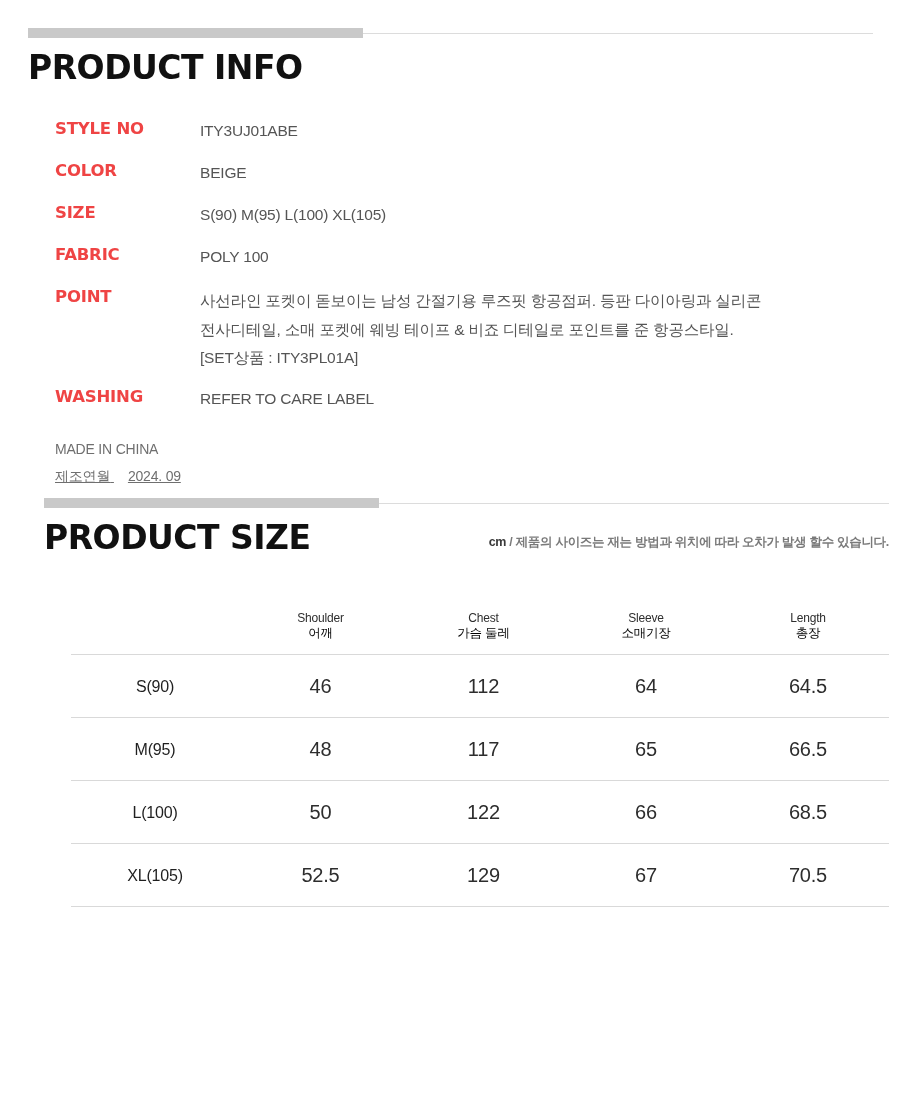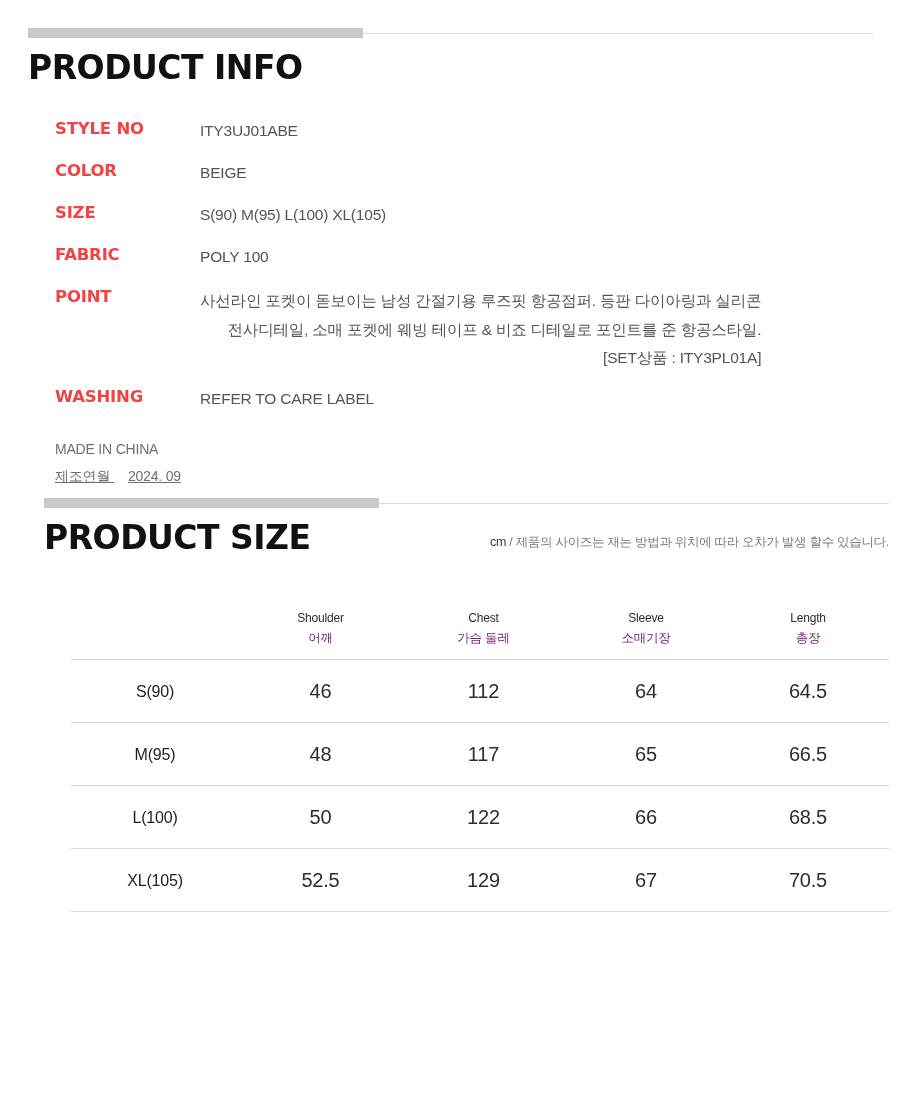--- a/index.html
+++ b/index.html
@@ -76,21 +76,20 @@
   .info-value {
     font-size: 15.5px;
     color: #555555;
     letter-spacing: -0.2px;
     padding-bottom: 18px !important;
     line-height: 1.55;
   }
   .info-value.point-cell {
     line-height: 1.85;
     padding-bottom: 14px !important;
-    text-align: right;
   }
   .point-line {
     display: block;
     white-space: nowrap;
   }
 
   .made-in {
     margin-top: 8px;
     margin-left: 27px;
     font-size: 14px;
@@ -131,20 +130,21 @@
     display: flex;
     align-items: flex-end;
     justify-content: space-between;
   }
   .size-note {
     font-size: 12.5px;
     color: #7a7a7a;
     letter-spacing: -0.3px;
     padding-bottom: 6px;
     white-space: nowrap;
+    font-weight: bold;
   }
   .size-note .unit {
     color: #3a3a3a;
   }
 
   .size-table {
     margin-top: 44px;
     margin-left: 27px;
     width: 818px;
     border-collapse: collapse;
@@ -160,22 +160,22 @@
   }
   .col-head-en {
     display: block;
     font-size: 12px;
     color: #2d2d2d;
     letter-spacing: -0.2px;
   }
   .col-head-ko {
     display: block;
     font-size: 12.5px;
-    color: #701a75;
-    margin-top: 5px;
+    color: #000000;
+    margin-top: 0;
     letter-spacing: -0.2px;
   }
   .size-table tbody td {
     padding: 20px 0 19px 0;
     font-size: 20px;
     color: #2d2d2d;
     letter-spacing: -0.2px;
   }
   .size-table tbody td.row-label {
     font-size: 16px;

